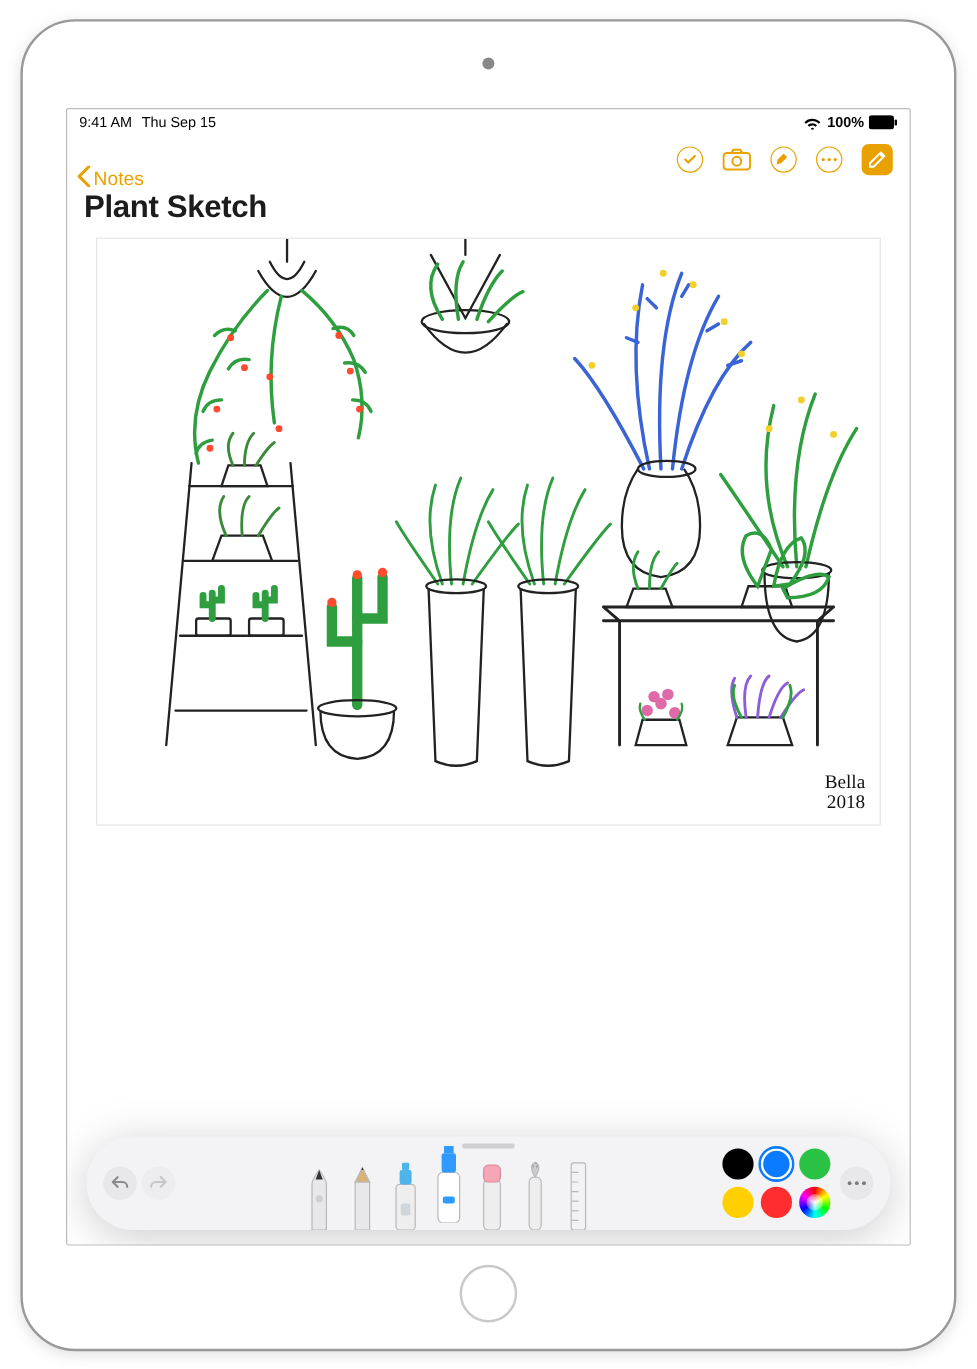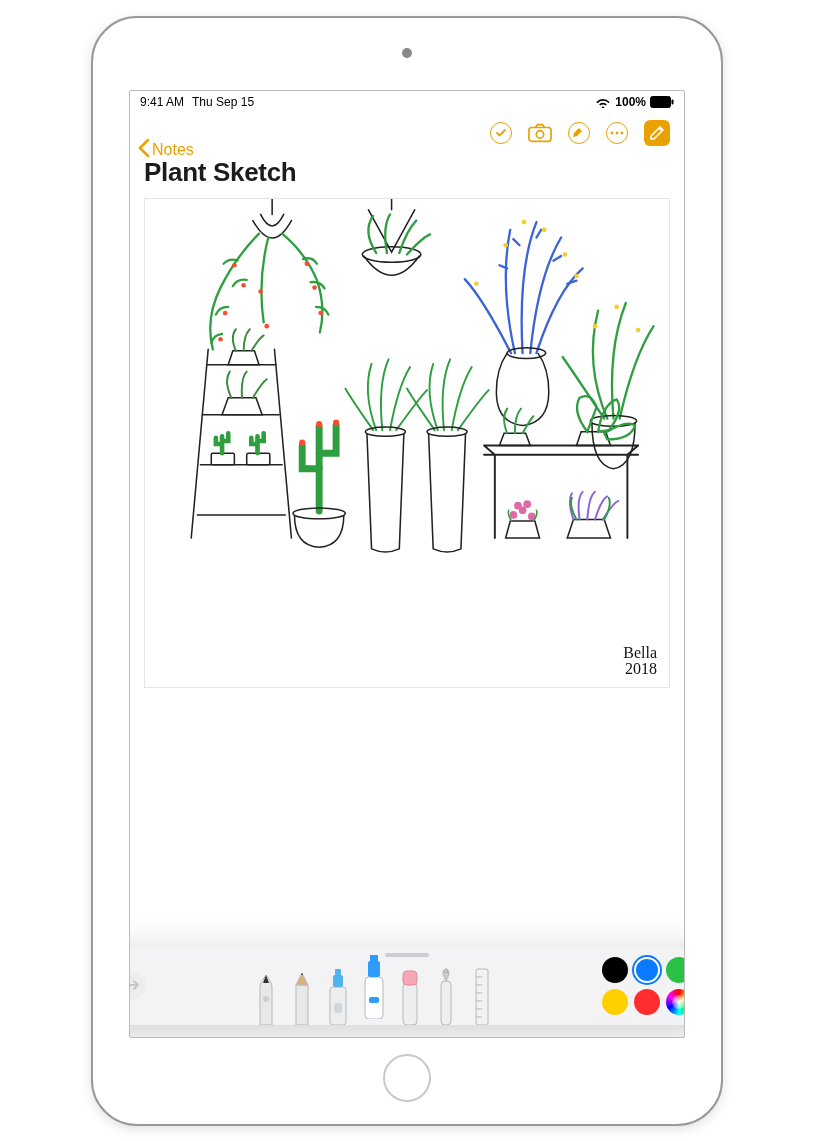--- a/index.html
+++ b/index.html
@@ -7,21 +7,21 @@
     background: #fff;
     font-family: -apple-system, "Helvetica Neue", Helvetica, Arial, sans-serif;
     width: 814px;
     height: 1141px;
     display: flex;
     align-items: center;
     justify-content: center;
   }
   
   .device {
-    width: 632px;
+    width: 780px;
     height: 1110px;
     background: #fff;
     border: 2px solid #999;
     border-radius: 46px;
     position: relative;
     box-shadow: 0 3px 12px rgba(0,0,0,.12);
   }
   .camera {
     position: absolute;
     top: 30px;
@@ -93,21 +93,21 @@
   .note-title {
     font-size: 26px;
     font-weight: 700;
     letter-spacing: -0.3px;
     color: #1c1c1c;
     padding: 4px 14px 10px;
   }
 
   
   .canvas {
-    margin: 0 14px;
+    margin: 0 24px;
     border: 1px solid #e5e5e5;
     height: 490px;
     position: relative;
     overflow: hidden;
     background: #fff;
   }
   .sketch-layer { position: absolute; inset: 0; }
   .signature {
     position: absolute;
     right: 12px; bottom: 10px;

